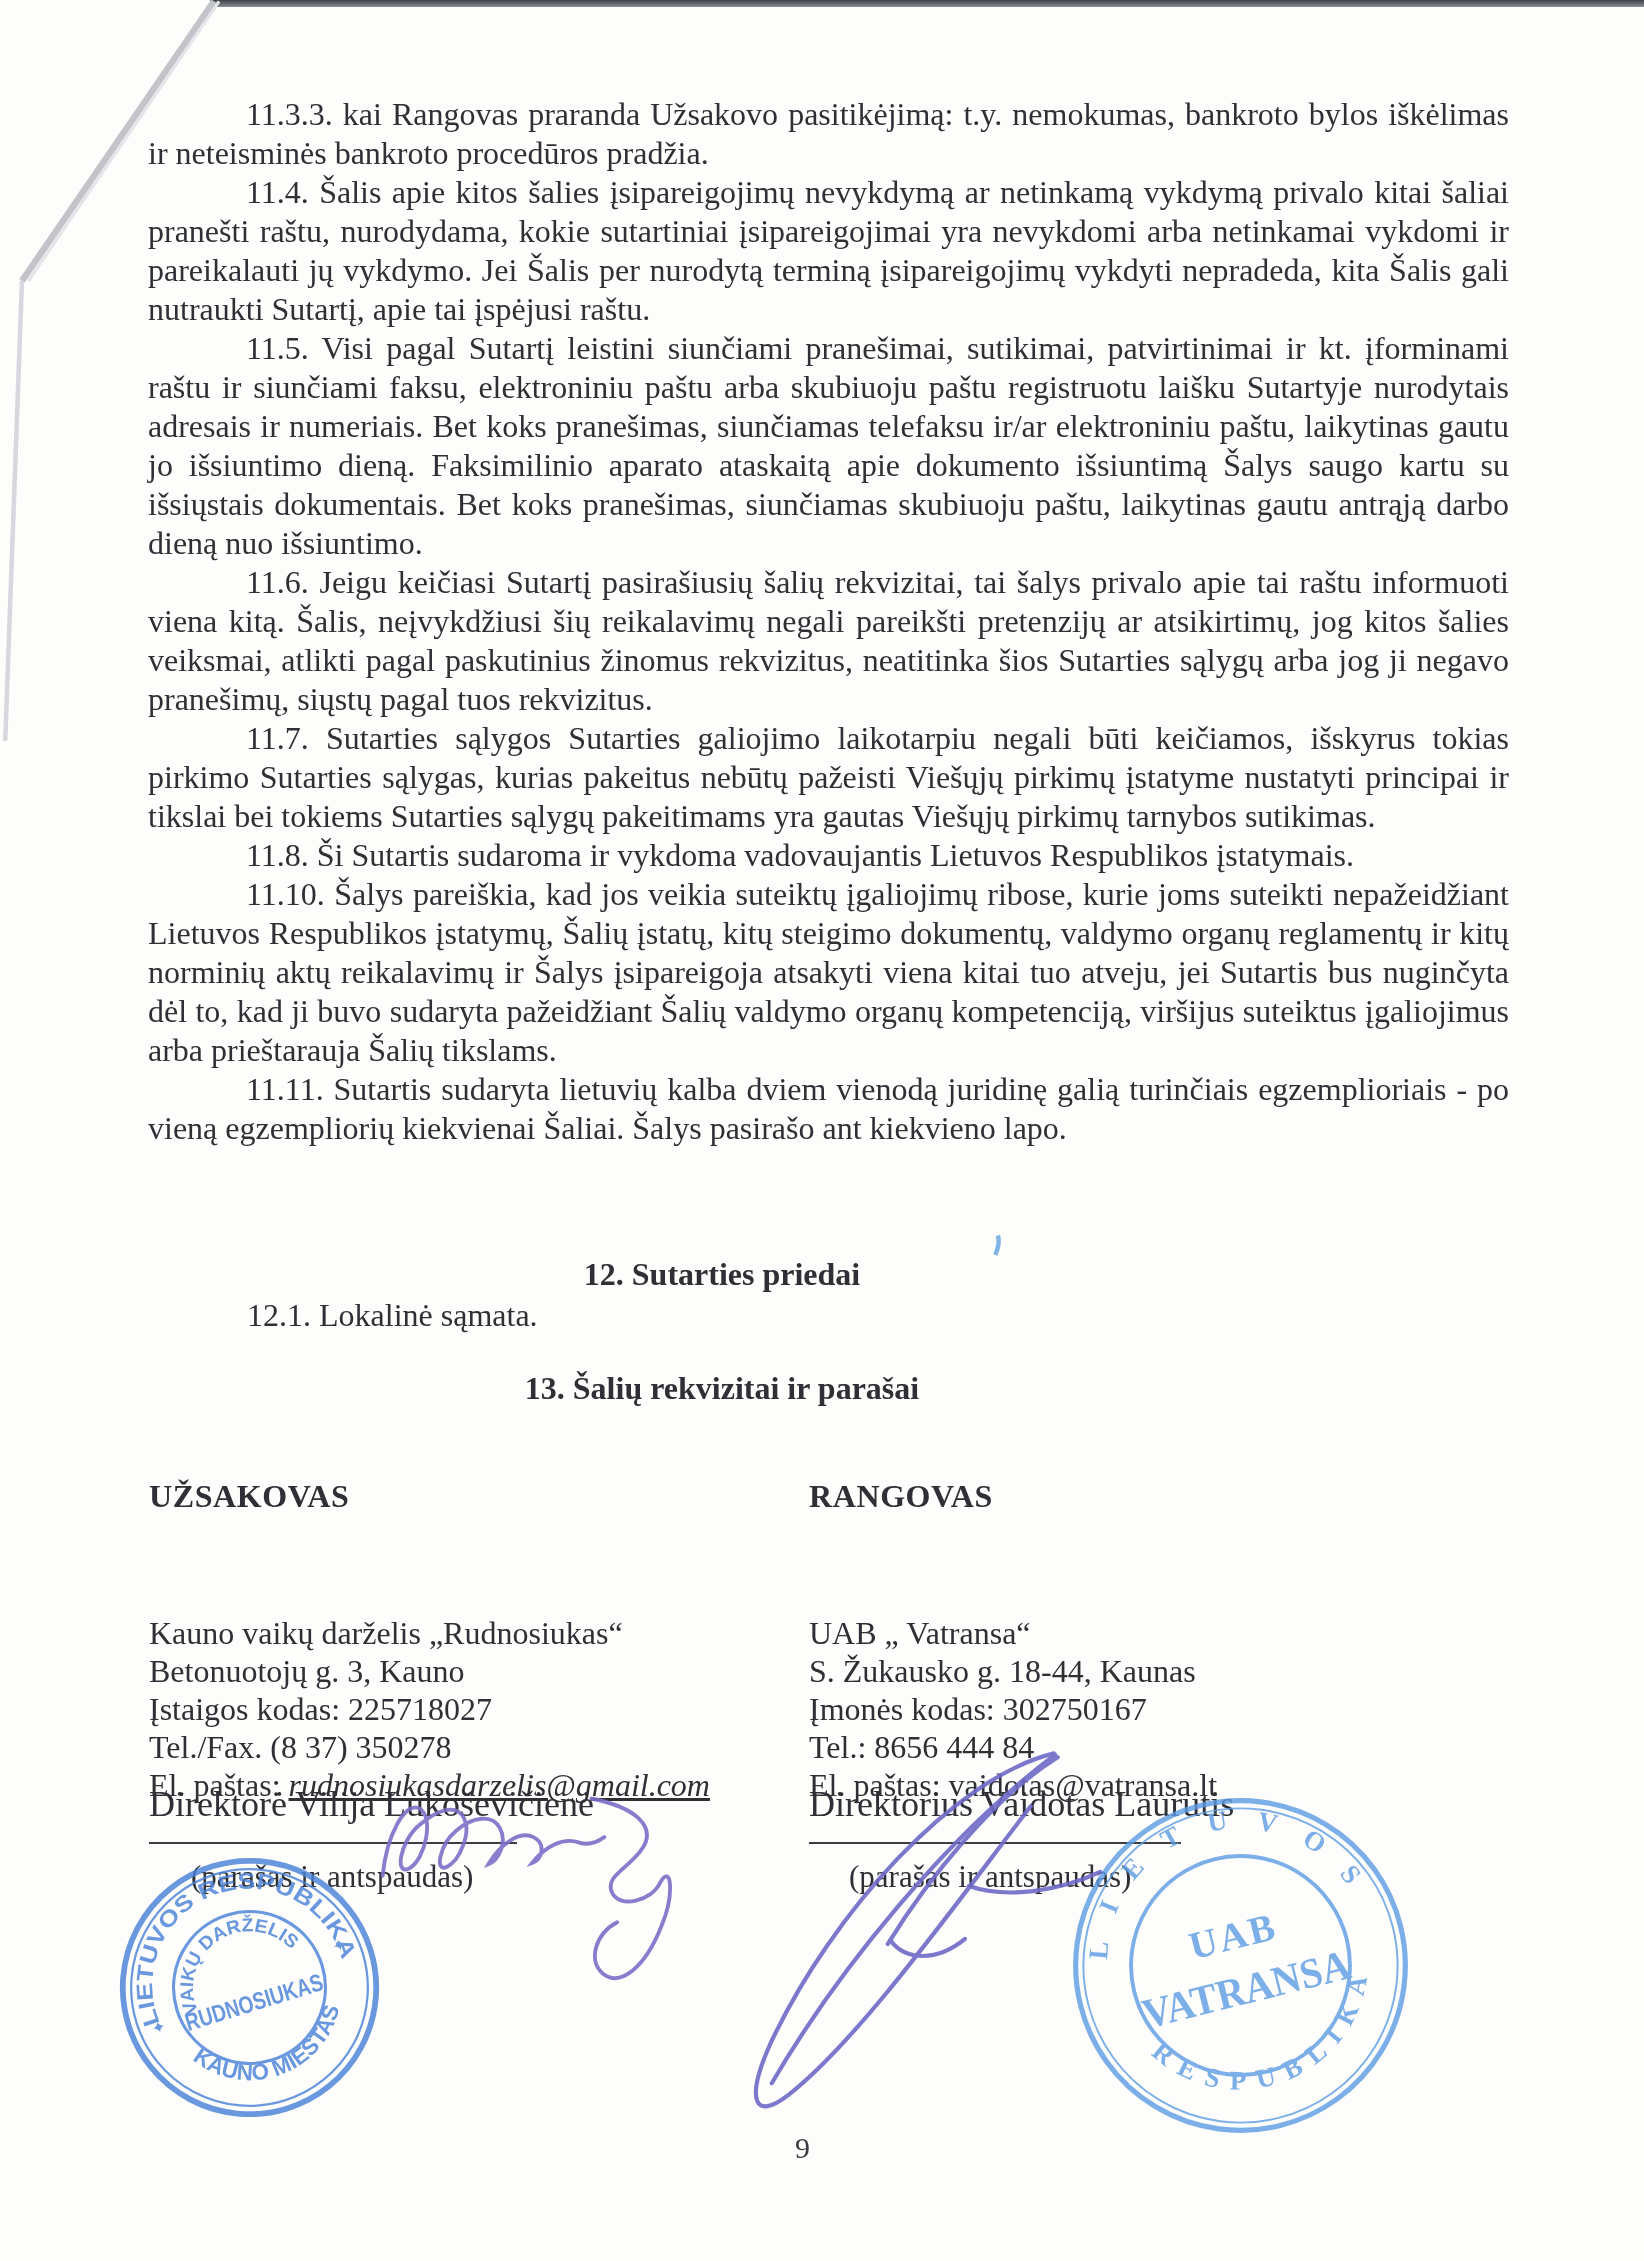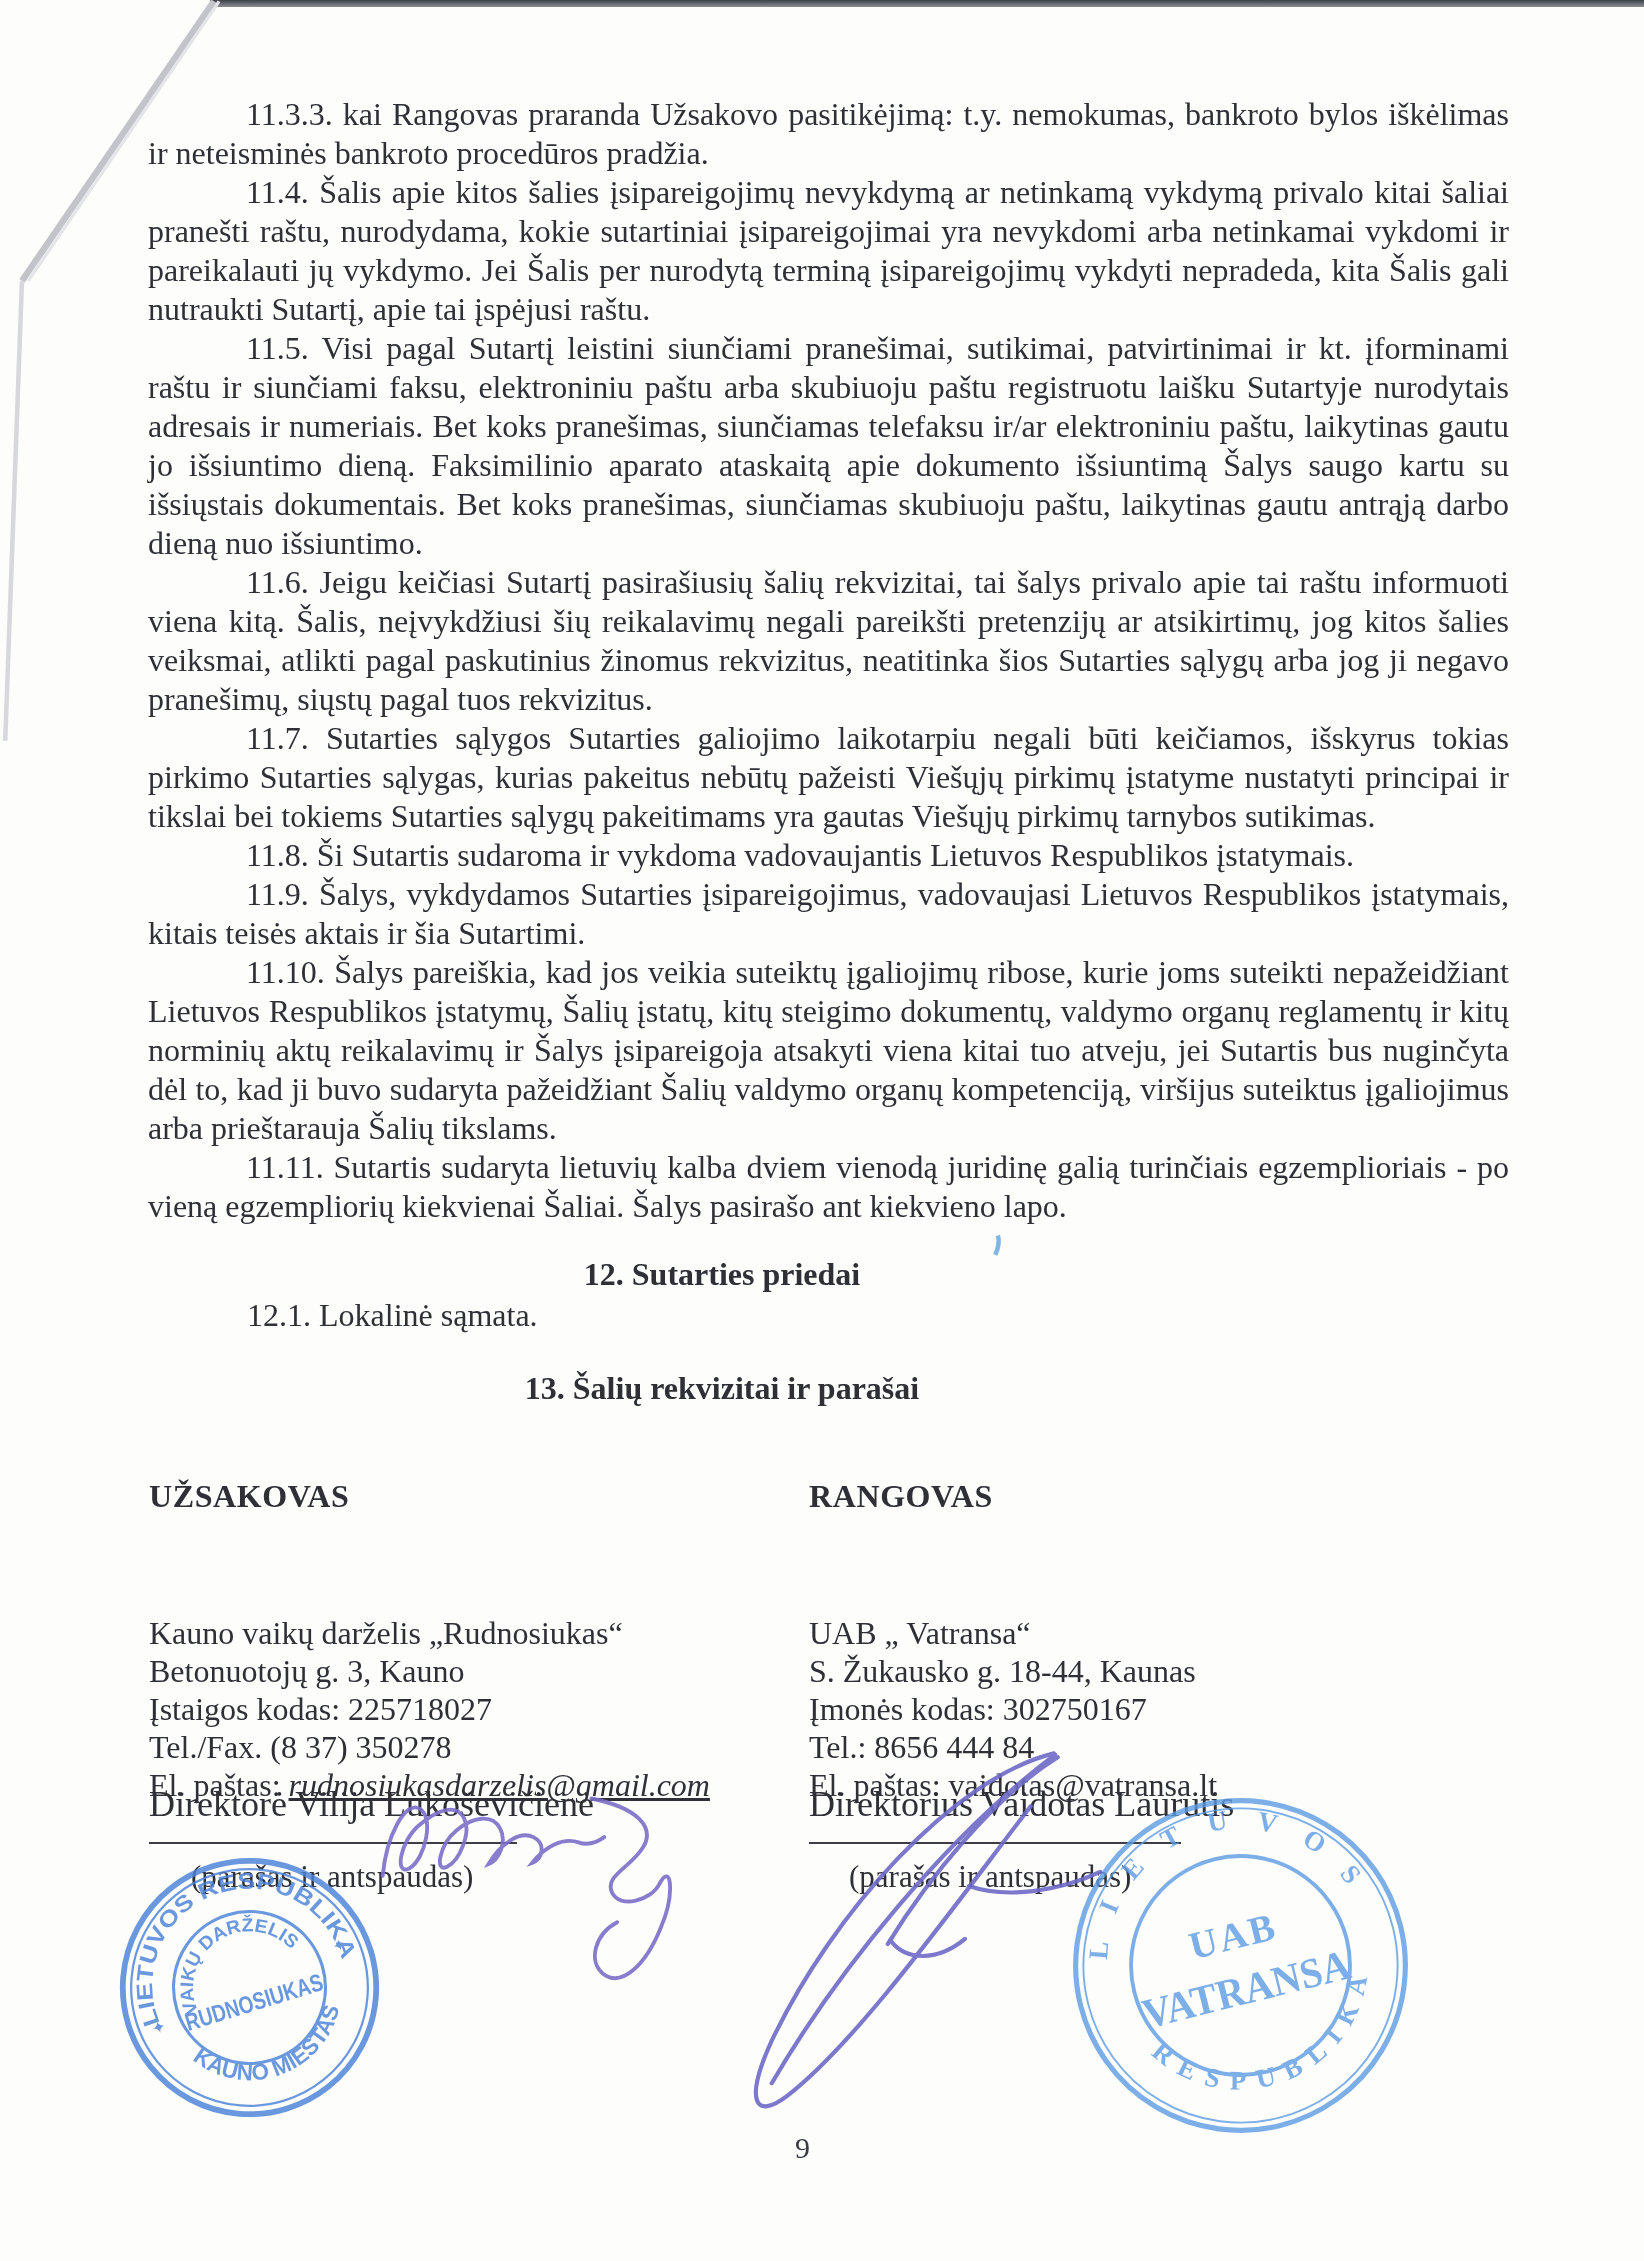--- a/index.html
+++ b/index.html
@@ -55,21 +55,20 @@
     <path d="M 1545 1948 q 8 -18 4 -30" stroke="#7fb6e6" stroke-width="7" fill="none"></path>
   </svg>
 
   <div class="body-text">
     <p>11.3.3. kai Rangovas praranda Užsakovo pasitikėjimą: t.y. nemokumas, bankroto bylos iškėlimas ir neteisminės bankroto procedūros pradžia.</p>
     <p>11.4. Šalis apie kitos šalies įsipareigojimų nevykdymą ar netinkamą vykdymą privalo kitai šaliai pranešti raštu, nurodydama, kokie sutartiniai įsipareigojimai yra nevykdomi arba netinkamai vykdomi ir pareikalauti jų vykdymo. Jei Šalis per nurodytą terminą įsipareigojimų vykdyti nepradeda, kita Šalis gali nutraukti Sutartį, apie tai įspėjusi raštu.</p>
     <p>11.5. Visi pagal Sutartį leistini siunčiami pranešimai, sutikimai, patvirtinimai ir kt. įforminami raštu ir siunčiami faksu, elektroniniu paštu arba skubiuoju paštu registruotu laišku Sutartyje nurodytais adresais ir numeriais. Bet koks pranešimas, siunčiamas telefaksu ir/ar elektroniniu paštu, laikytinas gautu jo išsiuntimo dieną. Faksimilinio aparato ataskaitą apie dokumento išsiuntimą Šalys saugo kartu su išsiųstais dokumentais. Bet koks pranešimas, siunčiamas skubiuoju paštu, laikytinas gautu antrąją darbo dieną nuo išsiuntimo.</p>
     <p>11.6. Jeigu keičiasi Sutartį pasirašiusių šalių rekvizitai, tai šalys privalo apie tai raštu informuoti viena kitą. Šalis, neįvykdžiusi šių reikalavimų negali pareikšti pretenzijų ar atsikirtimų, jog kitos šalies veiksmai, atlikti pagal paskutinius žinomus rekvizitus, neatitinka šios Sutarties sąlygų arba jog ji negavo pranešimų, siųstų pagal tuos rekvizitus.</p>
     <p>11.7. Sutarties sąlygos Sutarties galiojimo laikotarpiu negali būti keičiamos, išskyrus tokias pirkimo Sutarties sąlygas, kurias pakeitus nebūtų pažeisti Viešųjų pirkimų įstatyme nustatyti principai ir tikslai bei tokiems Sutarties sąlygų pakeitimams yra gautas Viešųjų pirkimų tarnybos sutikimas.</p>
     <p>11.8. Ši Sutartis sudaroma ir vykdoma vadovaujantis Lietuvos Respublikos įstatymais.</p>
-    <p>11.9. Šalys, vykdydamos Sutarties įsipareigojimus, vadovaujasi Lietuvos Respublikos įstatymais, kitais teisės aktais ir šia Sutartimi.</p>
     <p>11.10. Šalys pareiškia, kad jos veikia suteiktų įgaliojimų ribose, kurie joms suteikti nepažeidžiant Lietuvos Respublikos įstatymų, Šalių įstatų, kitų steigimo dokumentų, valdymo organų reglamentų ir kitų norminių aktų reikalavimų ir Šalys įsipareigoja atsakyti viena kitai tuo atveju, jei Sutartis bus nuginčyta dėl to, kad ji buvo sudaryta pažeidžiant Šalių valdymo organų kompetenciją, viršijus suteiktus įgaliojimus arba prieštarauja Šalių tikslams.</p>
     <p>11.11. Sutartis sudaryta lietuvių kalba dviem vienodą juridinę galią turinčiais egzemplioriais - po vieną egzempliorių kiekvienai Šaliai. Šalys pasirašo ant kiekvieno lapo.</p>
   </div>
 
   <div id="h12" class="h-center">12. Sutarties priedai</div>
   <div class="item121">12.1. Lokalinė sąmata.</div>
   <div id="h13" class="h-center">13. Šalių rekvizitai ir parašai</div>
 
   <div class="role col-l">UŽSAKOVAS</div>
   <div class="role col-r">RANGOVAS</div>

